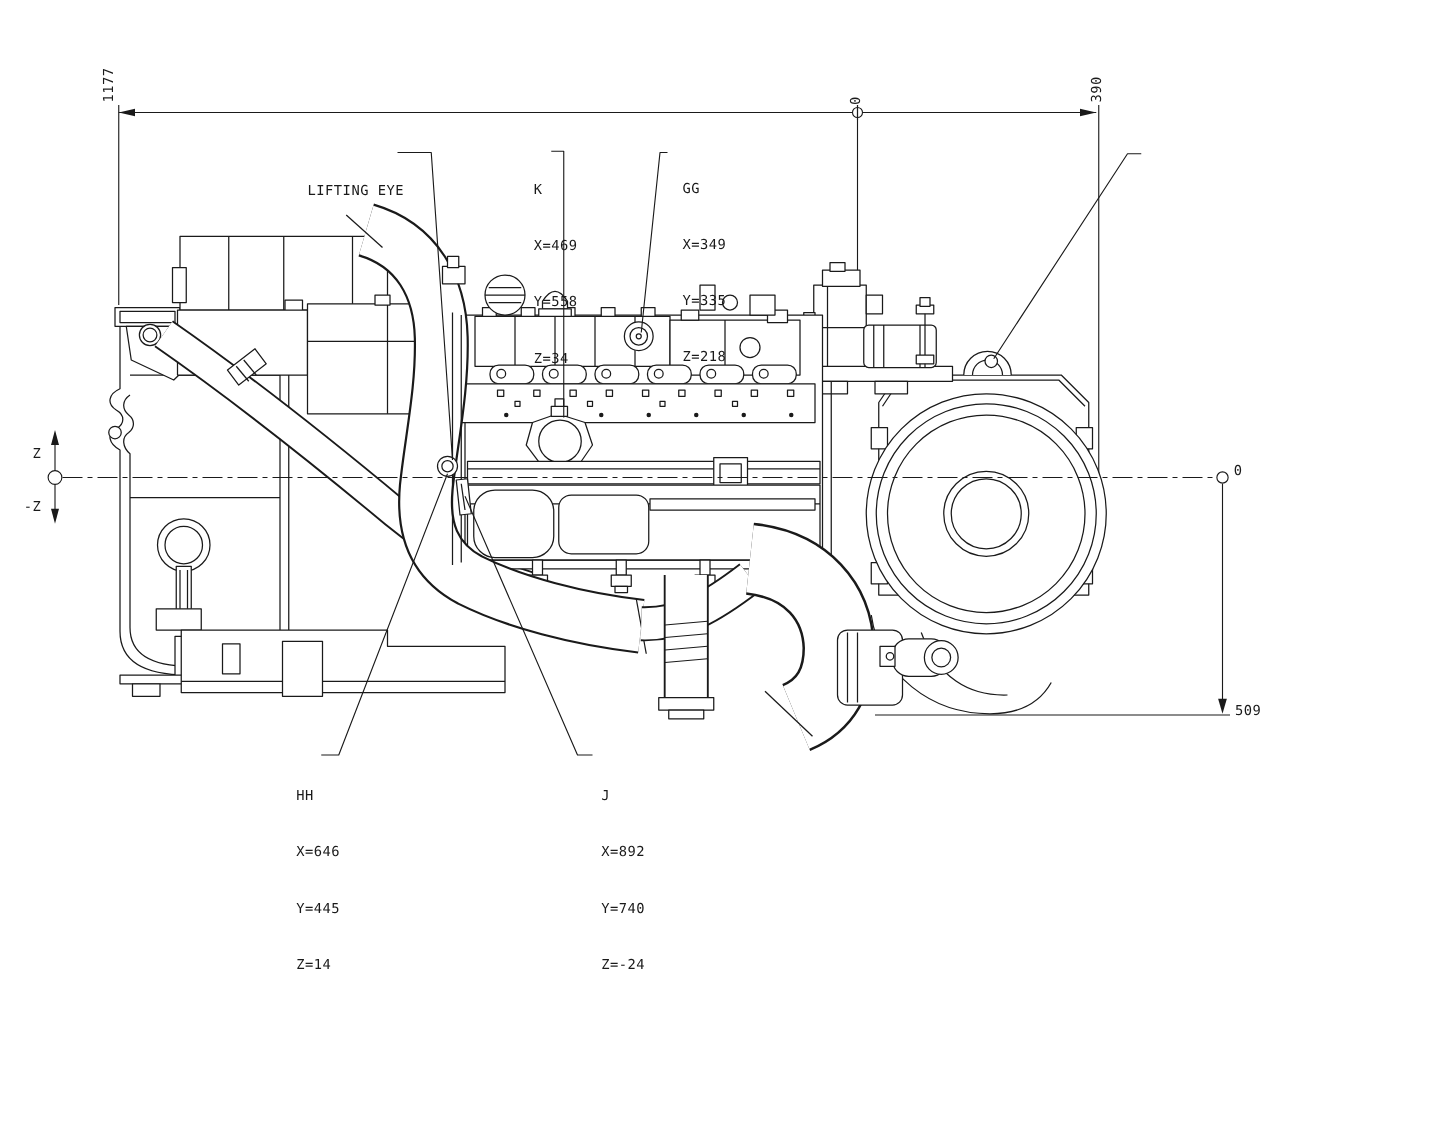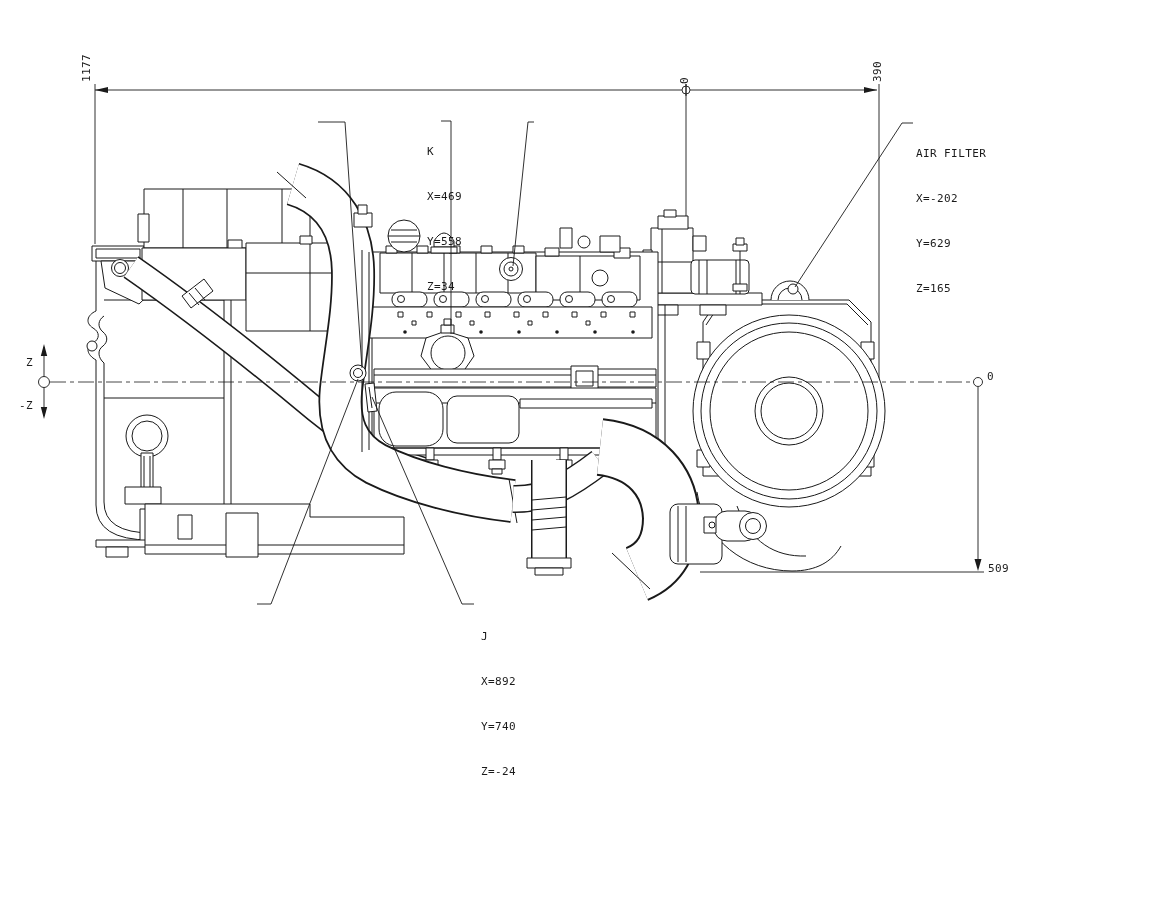--- a/index.html
+++ b/index.html
@@ -319,36 +319,45 @@
   <div class="vlabel" style="left:80px;top:82px">1177</div>
   <div class="vlabel" style="left:678px;top:84px">0</div>
   <div class="vlabel" style="left:871px;top:82px">390</div>
 
   <div class="lbl" style="left:26px;top:355px">Z</div>
   <div class="lbl" style="left:19px;top:398px">-Z</div>
 
   <div class="lbl" style="left:987px;top:369px">0</div>
   <div class="lbl" style="left:988px;top:561px">509</div>
 
+  <div class="lbl callout" style="left:246px;top:115px">
+    <div>LIFTING EYE</div>
+  </div>
 
   <div class="lbl callout" style="left:427px;top:114px">
     <div>K</div>
     <div>X=469</div>
     <div>Y=558</div>
     <div>Z=34</div>
   </div>
 
-
-  <div class="lbl callout" style="left:916px;top:116px">
-    <div>AIR FILTER</div>
-    <div>X=-202</div>
-    <div>Y=629</div>
-    <div>Z=165</div>
-  </div>
-
+  <div class="lbl callout" style="left:546px;top:113px">
+    <div>GG</div>
+    <div>X=349</div>
+    <div>Y=335</div>
+    <div>Z=218</div>
+  </div>
+
+
+  <div class="lbl callout" style="left:237px;top:599px">
+    <div>HH</div>
+    <div>X=646</div>
+    <div>Y=445</div>
+    <div>Z=14</div>
+  </div>
 
   <div class="lbl callout" style="left:481px;top:599px">
     <div>J</div>
     <div>X=892</div>
     <div>Y=740</div>
     <div>Z=-24</div>
   </div>
 
 </div>
 

